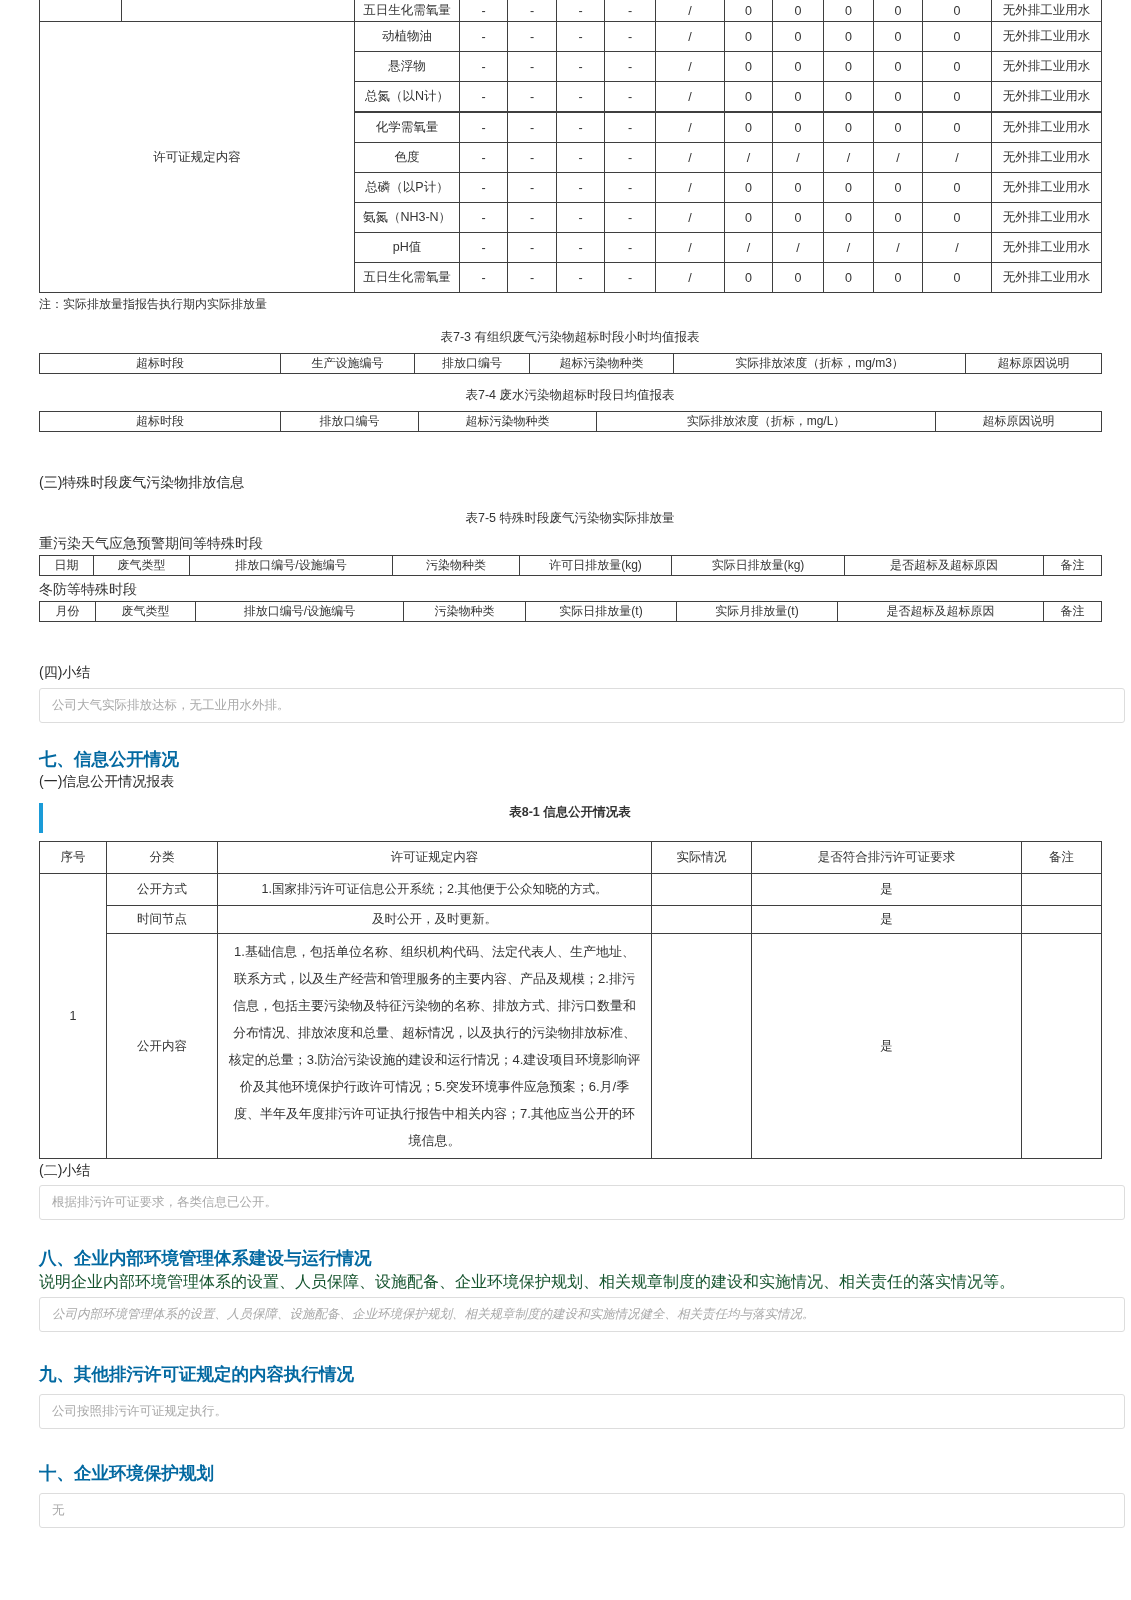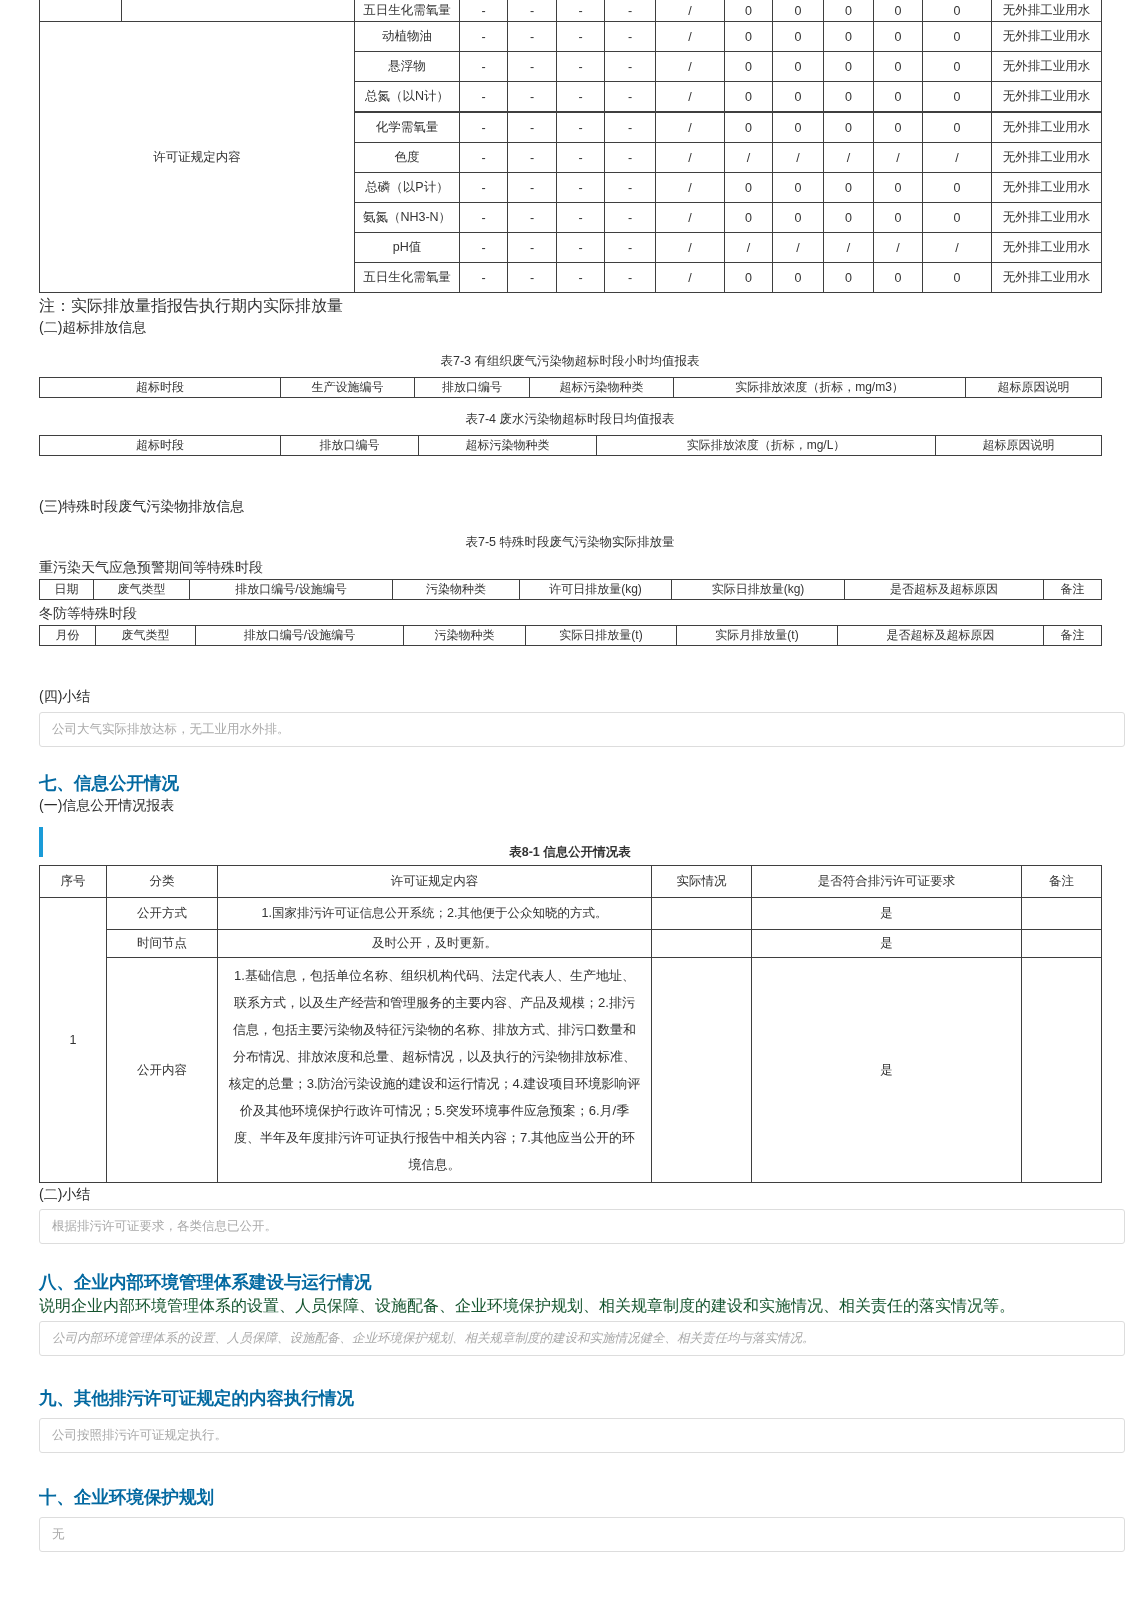--- a/index.html
+++ b/index.html
@@ -11,35 +11,35 @@
   .tbl td{border:1px solid #3f3f3f;text-align:center;vertical-align:middle;padding:1px 4px;overflow:hidden;word-break:break-all;}
 
   
   .top-table td{height:27px;font-size:12.5px;}
   .top-table tr.first td{height:19px;border-top:none;}
   .top-table tr.thick td{border-top-width:2px;}
 
   
   .hdr-tbl td{height:17px;font-size:12px;}
 
-  .note{margin:3px 0 0 39px;font-size:16px;color:#333;}
+  .note{margin:3px 0 0 39px;font-size:12px;color:#333;}
   .subhead{margin:2px 0 2px 39px;font-size:14px;color:#2b2b2b;}
   .tbl-title{width:1062px;margin:16px 0 7px 39px;text-align:center;font-size:12.5px;color:#333;}
   .tbl-title.bold{font-weight:bold;}
   .mini-label{margin:5px 0 2px 39px;font-size:14px;color:#333;}
   .gap-lg{margin-top:42px;}
 
   h2{margin:24px 0 2px 39px;font-size:17.5px;font-weight:bold;color:#0369a1;}
   .section-sub{margin:2px 0 4px 39px;font-size:16px;color:#14532d;}
 
   .graybox{margin:6px 0 0 39px;width:1086px;box-sizing:border-box;border:1px solid #ddd;border-radius:3px;padding:8px 12px;font-size:12.5px;color:#a9a9a9;background:#fff;}
 
   .titlebar{position:relative;margin:12px 0 0 39px;width:1062px;height:34px;}
   .bluebar{position:absolute;left:0;top:0;width:4px;height:30px;background:#1a9bd8;}
-  .titlebar .tbl-title{position:absolute;left:0;bottom:0;margin:0;width:100%;}
+  .titlebar .tbl-title{position:absolute;left:0;bottom:16px;margin:0;width:100%;}
 
   
   .t81 td{font-size:12.5px;padding:3px 6px;}
   .t81 tr.hd td{height:25px;}
   .t81 tr.r1 td{height:25px;}
   .t81 tr.r2 td{height:21px;}
   .t81 td.long{line-height:27px;font-size:13px;padding:4px 10px;}
 </style>
 </head>
 <body>
@@ -205,21 +205,20 @@
         <td>0</td>
         <td>0</td>
         <td>0</td>
         <td>无外排工业用水</td>
       </tr>
     </tbody>
   </table>
 
   <div class="note">注：实际排放量指报告执行期内实际排放量</div>
 
-  <div class="subhead">(二)超标排放信息</div>
 
   <div class="tbl-title">表7-3 有组织废气污染物超标时段小时均值报表</div>
   <table class="tbl hdr-tbl">
     <colgroup>
       <col style="width:241px">
         <col style="width:134px">
         <col style="width:115px">
       <col style="width:144px">
         <col style="width:292px">
         <col style="width:136px">

